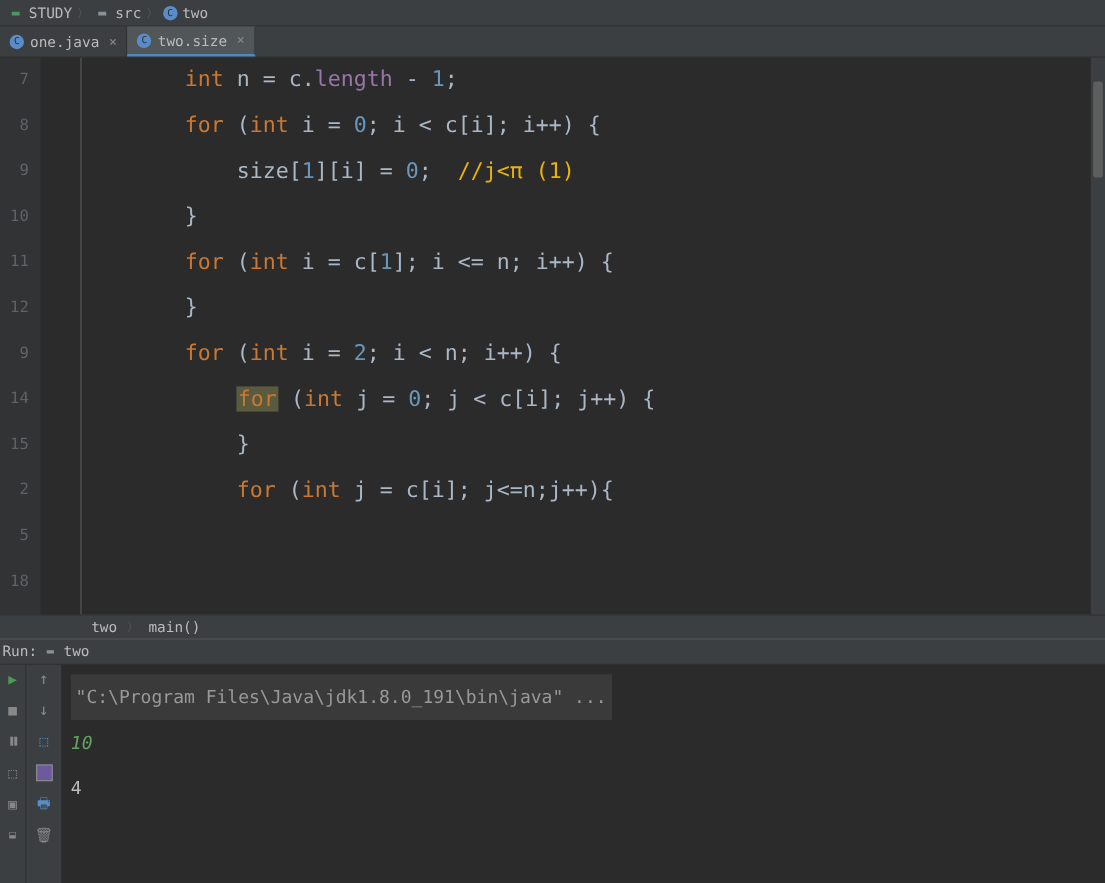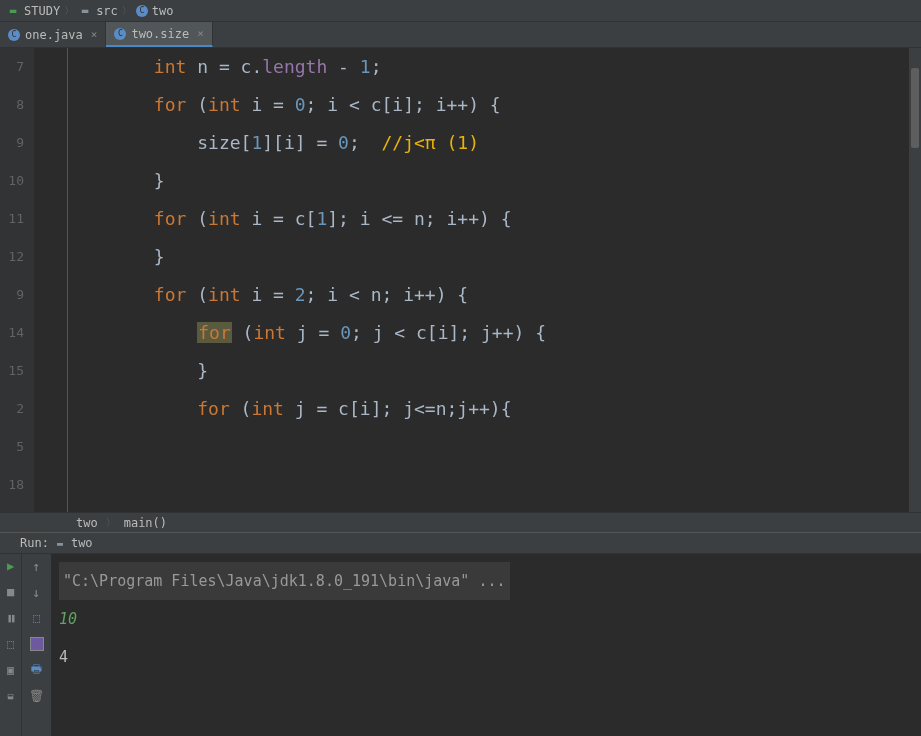--- a/index.html
+++ b/index.html
@@ -125,21 +125,21 @@
     
     .run-header {
       background: #3c3f41;
       border-top: 1px solid #555;
       border-bottom: 1px solid #323232;
       height: 22px;
       display: flex;
       align-items: center;
       font-size: 12px;
       color: #bbbbbb;
-      padding-left: 20px;
+      padding-left: 2px;
       gap: 4px;
     }
     .run-icon { width: 14px; height: 14px; display: inline-flex; align-items: center; justify-content: center; color: #87939a; font-size: 10px;}
     
     .console-area {
       display: flex;
       height: 182px;
       background: #2b2b2b;
     }
     .console-toolbar {

